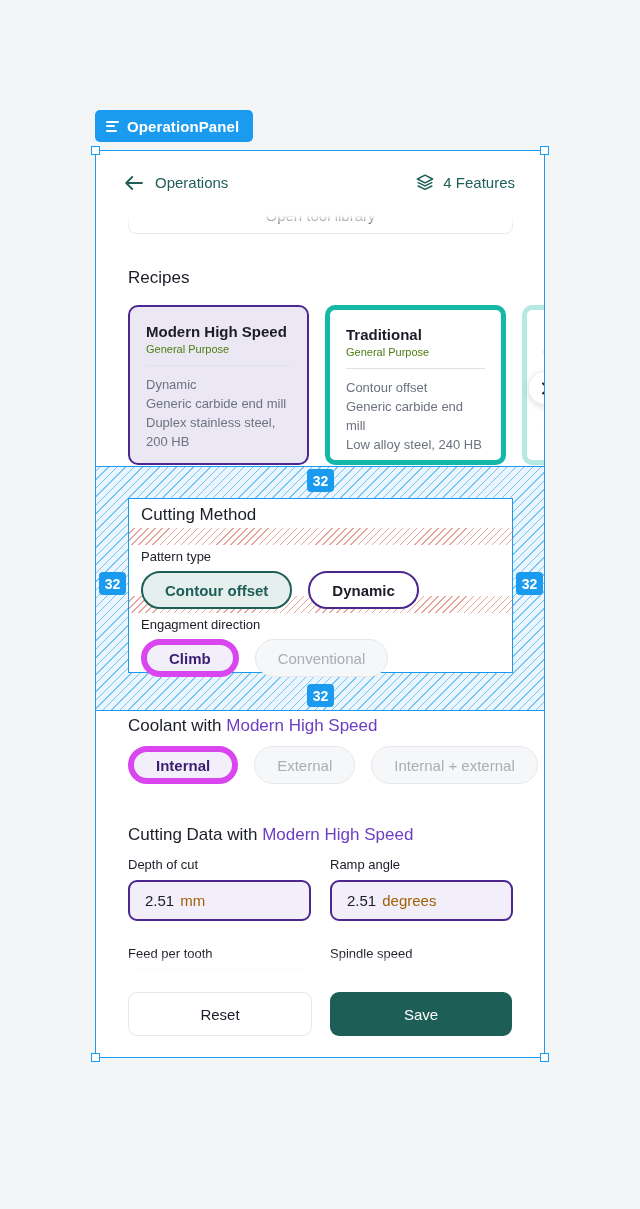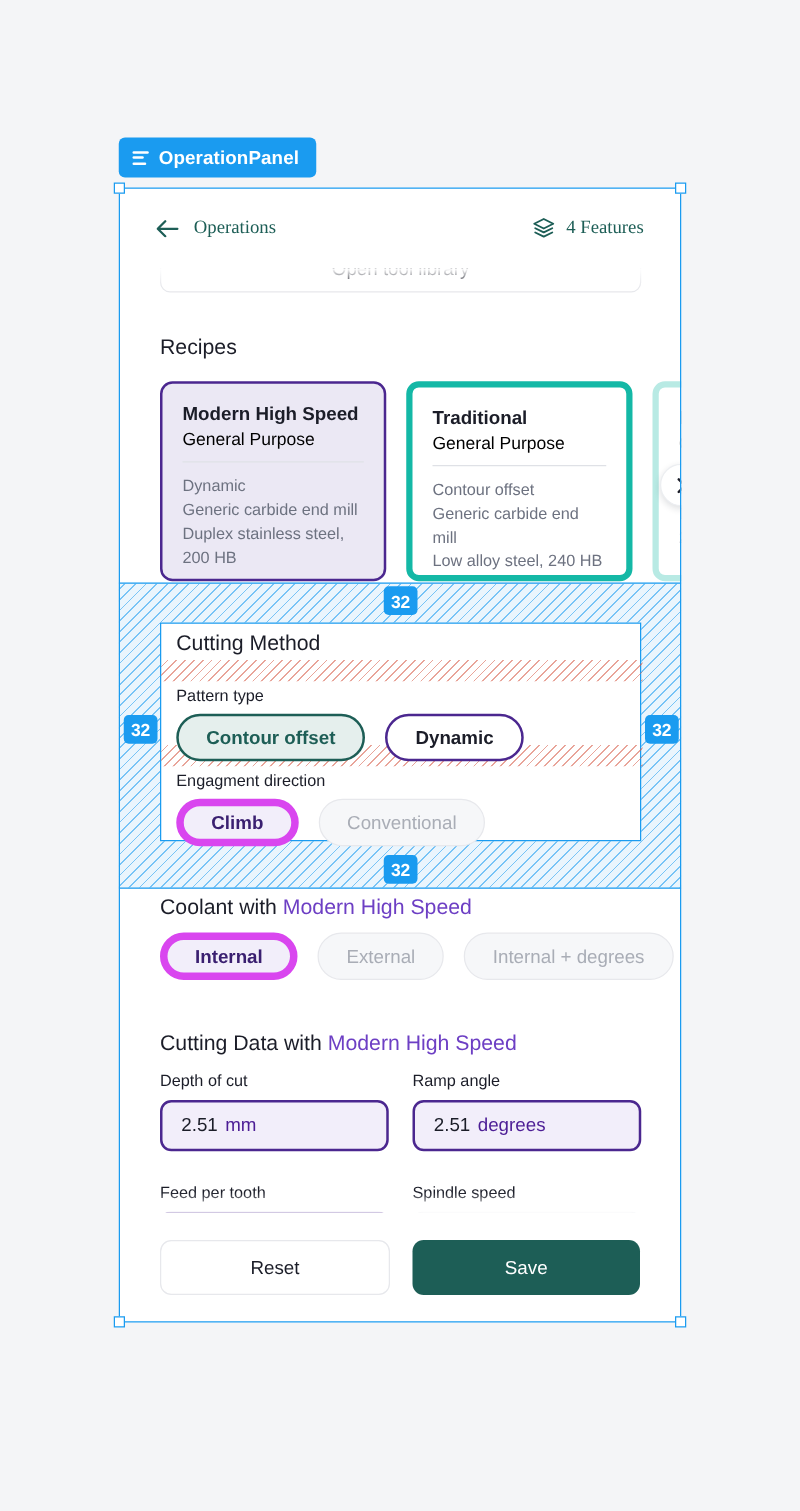--- a/index.html
+++ b/index.html
@@ -92,21 +92,20 @@
     left: 0; top: 0;
     width: 450px;
     height: 65px;
     background: #ffffff;
     display: flex;
     align-items: center;
     justify-content: space-between;
     padding: 0 30px;
     box-sizing: border-box;
     z-index: 20;
-    font-family: Liberation Serif, serif;
   }
   .app-header:after {
     content: "";
     position: absolute;
     left: 0; bottom: -14px;
     width: 450px; height: 14px;
     background: linear-gradient(to bottom, rgba(255,255,255,1), rgba(255,255,255,0));
   }
   .hdr-left {
     display: flex;
@@ -183,22 +182,22 @@
     background: #ebe8f4;
   }
   .recipe-card.ghost { opacity: .30; }
   .rc-name {
     font-size: 15px;
     font-weight: 700;
     color: #1b1d28;
     margin-bottom: 3px;
   }
   .rc-sub {
-    font-size: 14px;
-    color: #000000;
+    font-size: 11px;
+    color: #4d7c0f;
     padding-bottom: 10px;
     border-bottom: 1px solid #dfe1e6;
   }
   .rc-meta {
     padding-top: 10px;
     font-size: 13px;
     color: #6d7280;
     line-height: 1.45;
   }
   .carousel-next {
@@ -354,21 +353,21 @@
   }
   .input.focus {
     border: 2px solid #4b278f;
     background: #f2eefa;
   }
   .input.plain {
     border: 1px solid #e7e8ec;
     background: #f6f7f9;
   }
   .input .val { color: #1b1d28; }
-  .input .unit { color: #4c1d95; }
+  .input .unit { color: #a16207; }
 
   
   .app-footer {
     position: absolute;
     left: 0;
     bottom: 0;
     width: 450px;
     height: 88px;
     background: #ffffff;
     display: flex;
@@ -516,21 +515,21 @@
       <span>Coolant with </span><span class="accent-name">Modern High Speed</span>
     </div>
     <div id="coolant-row">
       <div class="chip purple-fill">
         <span>Internal</span>
       </div>
       <div class="chip muted">
         <span>External</span>
       </div>
       <div class="chip muted">
-        <span>Internal + degrees</span>
+        <span>Internal + external</span>
       </div>
     </div>
 
     <div class="section-title" id="cutdata-title">
       <span>Cutting Data with </span><span class="accent-name">Modern High Speed</span>
     </div>
 
     <div class="grid2" id="row-1">
       <div class="field">
         <span class="lbl">Depth of cut</span>

